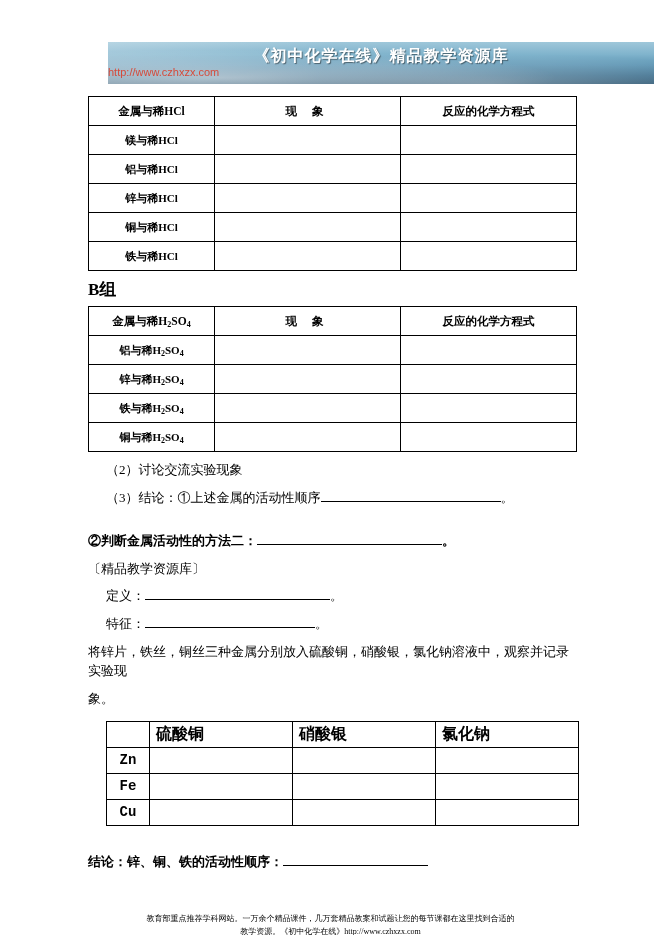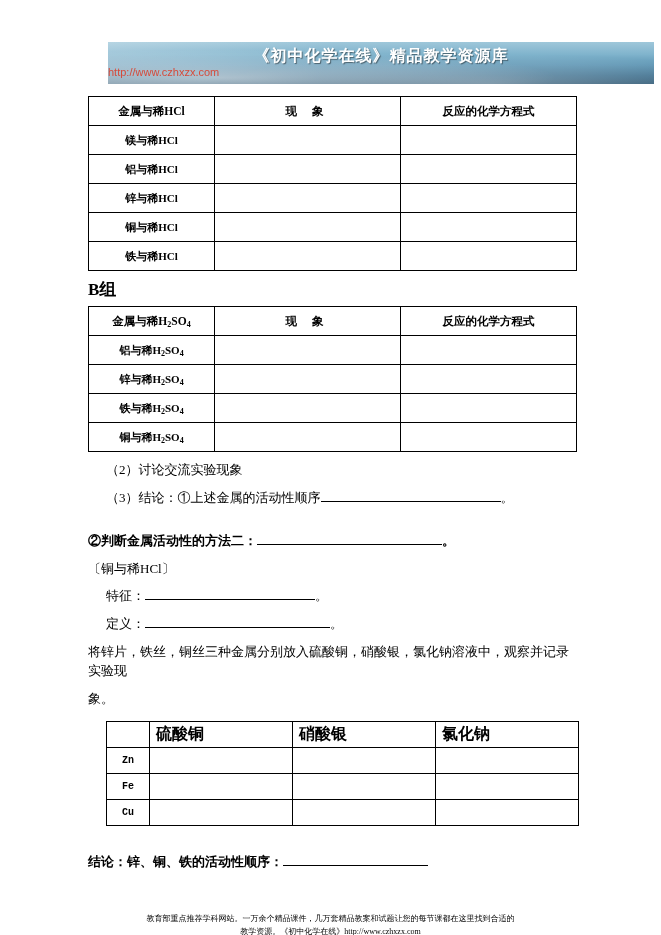--- a/index.html
+++ b/index.html
@@ -132,21 +132,21 @@
     margin: 12px 0 0 18px;
   }
   .tbl-low tr { height: 26px; }
   .tbl-low .lc1 { width: 42px; }
   .tbl-low .lc2 { width: 136px; }
   .tbl-low .lc3 { width: 136px; }
   .tbl-low .lc4 { width: 136px; }
   .tbl-low td.lhead { font-size: 16px; }
   .tbl-low td.lrow {
     font-family: "Liberation Mono", monospace;
-    font-size: 10px;
+    font-size: 14px;
   }
   .tbl-low td.lleft { text-align: left; padding-left: 6px; }
 
   
   .footer {
     position: absolute;
     left: 0;
     right: 0;
     bottom: 38px;
     text-align: center;
@@ -237,28 +237,28 @@
   <div class="line indent">（2）讨论交流实验现象</div>
 
   <div class="line indent">
     <span>（3）结论：①上述金属的活动性顺序</span><span class="fill fill-w2"></span><span>。</span>
   </div>
 
   <div class="line bold">
     <span>②判断金属活动性的方法二：</span><span class="fill fill-w3"></span><span>。</span>
   </div>
 
-  <div class="line">〔铜与稀HCl〕</div>
+  <div class="line">〔精品教学资源库〕</div>
+
+  <div class="line indent">
+    <span>定义：</span><span class="fill fill-w3"></span><span>。</span>
+  </div>
 
   <div class="line indent">
     <span>特征：</span><span class="fill fill-w4"></span><span>。</span>
-  </div>
-
-  <div class="line indent">
-    <span>定义：</span><span class="fill fill-w3"></span><span>。</span>
   </div>
 
 
   <div class="line">将锌片，铁丝，铜丝三种金属分别放入硫酸铜，硝酸银，氯化钠溶液中，观察并记录实验现</div>
   <div class="line">象。</div>
 
   <table class="grid tbl-low">
     <tbody>
         <tr>
       <td class="lc1 lhead"></td>

